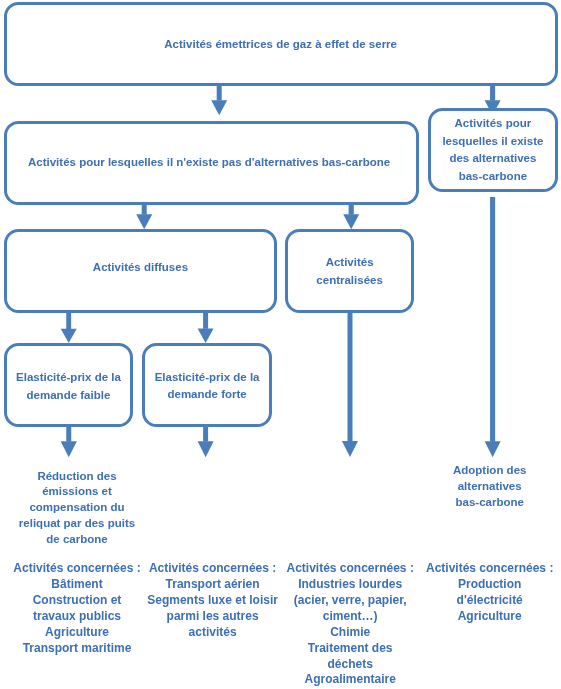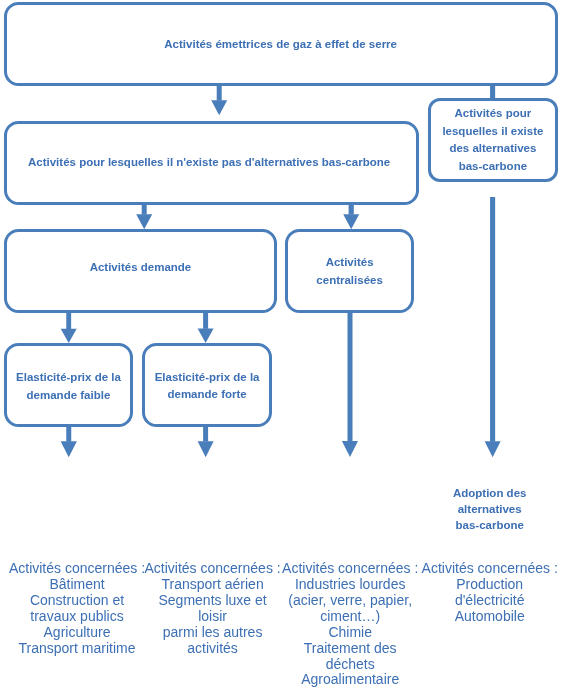--- a/index.html
+++ b/index.html
@@ -6,21 +6,21 @@
   body{width:561px;height:689px;background:#ffffff;
        font-family:"Liberation Sans",sans-serif;overflow:hidden;position:relative;}
   #stage{position:absolute;left:0;top:0;width:561px;height:689px;padding-left:12px;}
   svg.edges{position:absolute;left:0;top:0;width:561px;height:689px;}
   .node{position:absolute;box-sizing:border-box;border:3.2px solid #4A7EBB;
         border-radius:14.5px;background:#fff;}
   .node > span{position:absolute;left:0;right:0;display:block;white-space:pre-line;
         text-align:center;color:#3C6FB4;font-weight:bold;font-size:11.5px;line-height:17.7px;}
   .colblock{position:absolute;text-align:center;color:#3C6FB4;}
   .hdr{font-weight:bold;font-size:11.5px;line-height:15.87px;white-space:pre-line;}
-  .lst{font-weight:normal;font-size:14px;line-height:15.87px;white-space:pre-line;}
+  .lst{font-weight:bold;font-size:12px;line-height:15.87px;white-space:pre-line;}
 </style>
 </head>
 <body>
 
 <div id="stage">
 
   <svg class="edges" viewBox="0 0 561 689">
     <g fill="#4A7EBB">
       <g>
         <rect x="216.7" y="84.0" width="5.0" height="16.6"></rect>
@@ -66,46 +66,53 @@
   </svg>
 
   <div class="node" style="left:3.5px;top:2px;width:554.3px;height:84px;">
     <span style="top:30.5px;">Activités émettrices de gaz à effet de serre</span>
   </div>
 
   <div class="node" style="left:3.5px;top:115px;width:415.5px;height:84px;margin-top:6px;">
     <span style="top:29.5px;right:4.4px;">Activités pour lesquelles il n'existe pas d'alternatives bas-carbone</span>
   </div>
 
-  <div class="node" style="left:427.9px;top:98px;width:130px;height:84px;border-radius:12px;">
+  <div class="node" style="left:427.9px;top:108px;width:130px;height:84px;">
     <span style="top:3.8px;">Activités pour
 lesquelles il existe
 des alternatives
 bas-carbone</span>
   </div>
 
   <div class="node" style="left:3.5px;top:229px;width:273.9px;height:83.6px;">
-    <span style="top:27.1px;">Activités demande</span>
+    <span style="top:27.1px;">Activités diffuses</span>
   </div>
 
   <div class="node" style="left:284.8px;top:229px;width:129.6px;height:83.6px;">
     <span style="top:22.3px;">Activités
 centralisées</span>
   </div>
 
   <div class="node" style="left:3.5px;top:342.5px;width:129.9px;height:84px;">
     <span style="top:23.3px;">Elasticité-prix de la
 demande faible</span>
   </div>
 
   <div class="node" style="left:142px;top:342.5px;width:130.2px;height:84px;">
     <span style="top:23.0px;">Elasticité-prix de la
 demande forte</span>
   </div>
 
+  <div class="colblock" style="left:7px;top:468.6px;width:140px;">
+    <div class="hdr">Réduction des
+émissions et
+compensation du
+reliquat par des puits
+de carbone</div>
+  </div>
   <div class="colblock" style="left:7px;top:561.3px;width:140px;">
     <div class="lst">Activités concernées :</div>
     <div class="lst">Bâtiment
 Construction et
 travaux publics
 Agriculture
 Transport maritime</div>
   </div>
 
   <div class="colblock" style="left:142.6px;top:561.3px;width:140px;">
@@ -120,25 +127,25 @@
     <div class="lst">Activités concernées :</div>
     <div class="lst">Industries lourdes
 (acier, verre, papier,
 ciment…)
 Chimie
 Traitement des
 déchets
 Agroalimentaire</div>
   </div>
 
-  <div class="colblock" style="left:419.7px;top:486px;width:140px;">
+  <div class="colblock" style="left:419.7px;top:463px;width:140px;">
     <div class="hdr">Adoption des
 alternatives
 bas-carbone</div>
   </div>
   <div class="colblock" style="left:419.7px;top:561.3px;width:140px;">
     <div class="lst">Activités concernées :</div>
     <div class="lst">Production
 d'électricité
-Automobile</div>
+Agriculture</div>
   </div>
 
 </div>
 
 </body></html>

